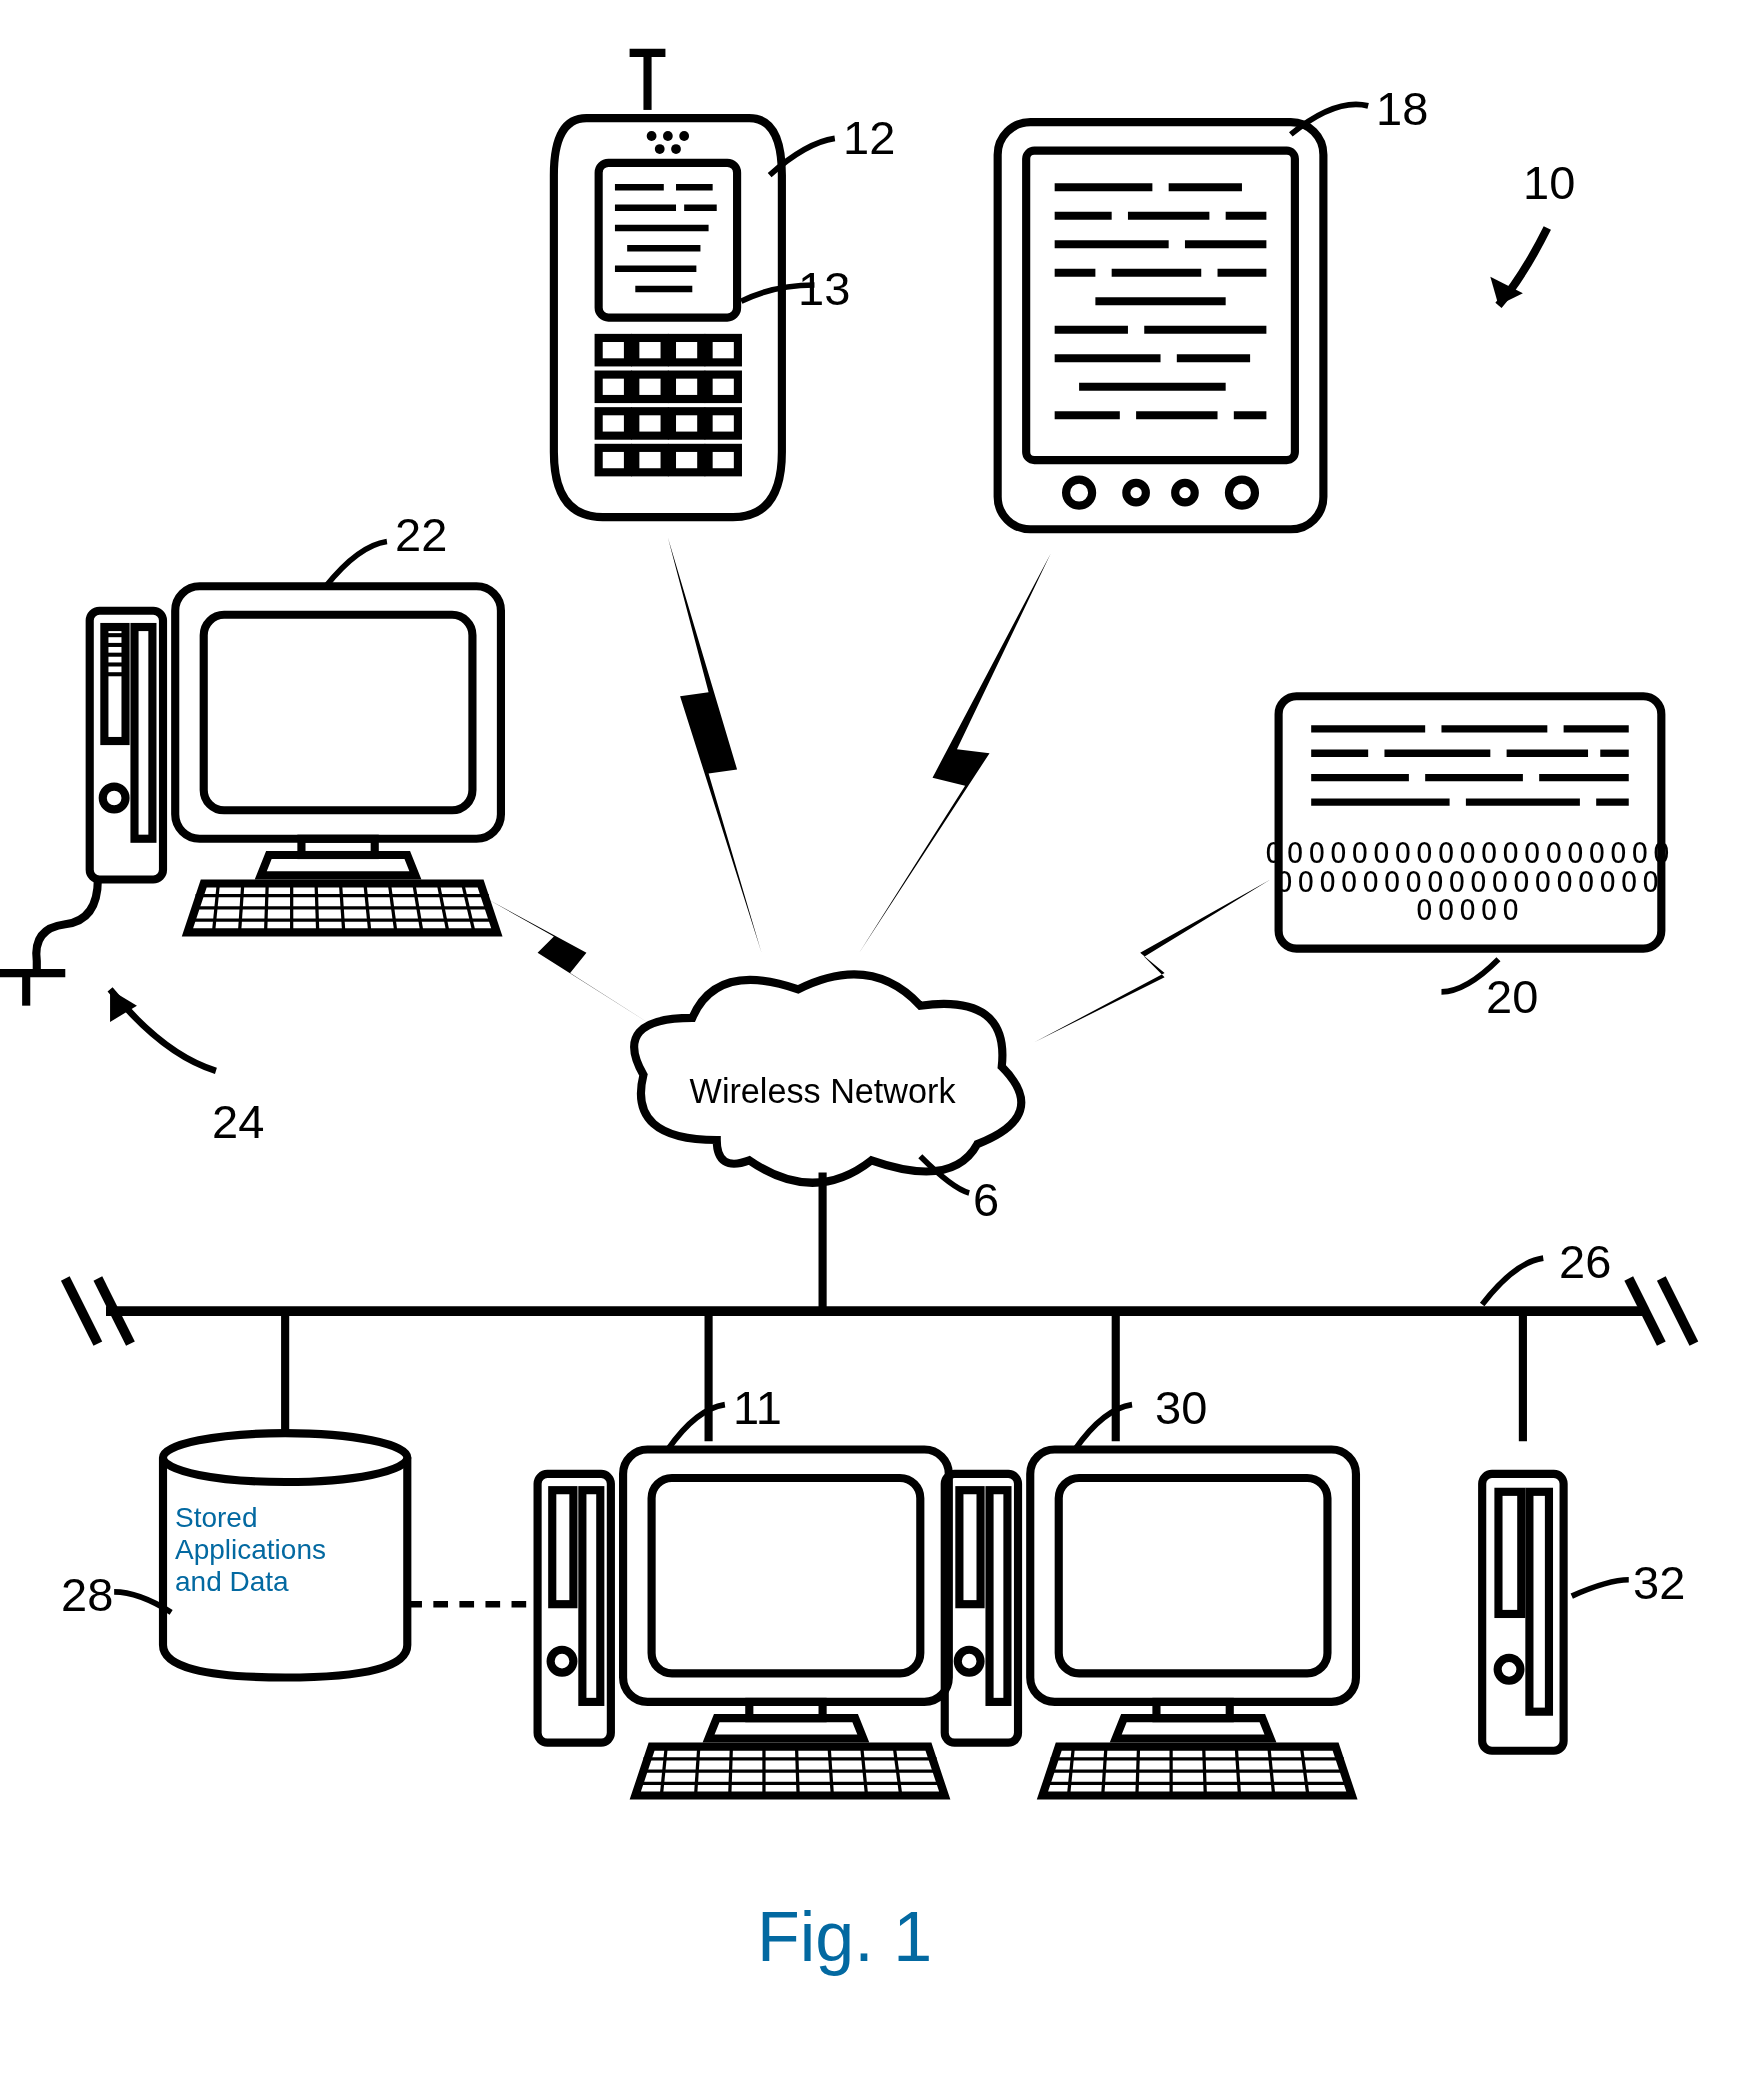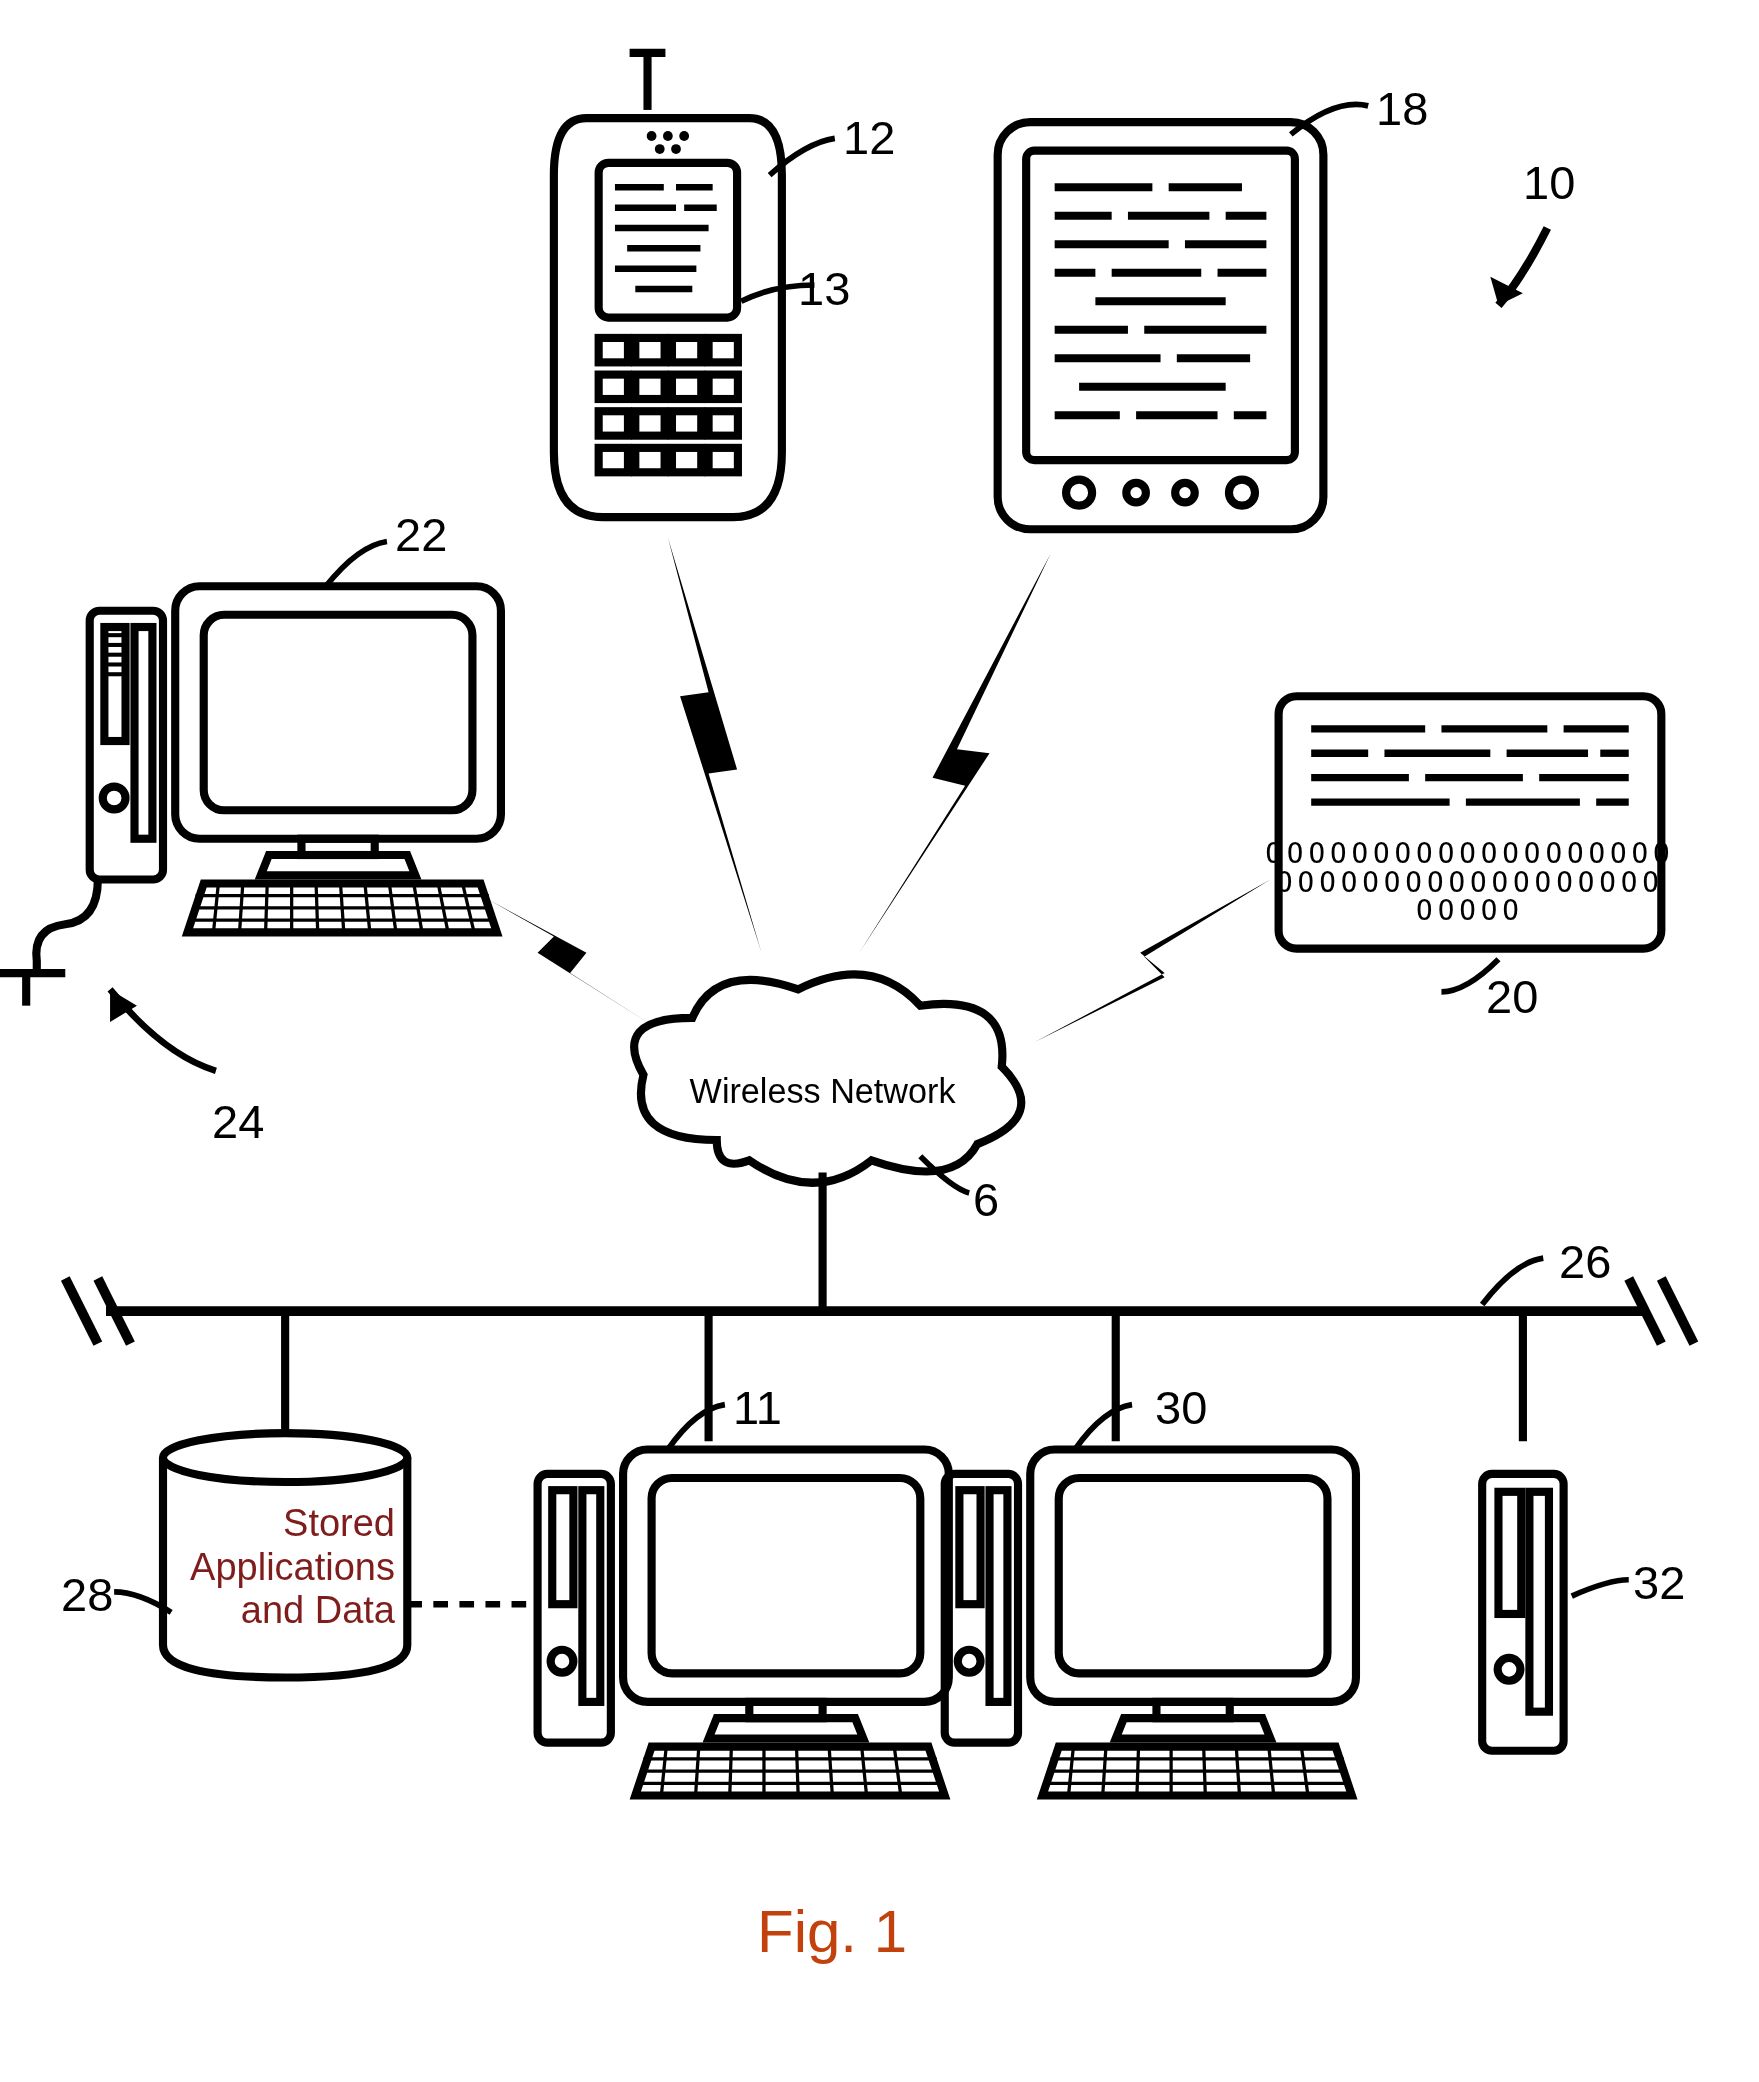--- a/index.html
+++ b/index.html
@@ -15,37 +15,37 @@
     background: #fff;
   }
   .label {
     position: absolute;
     font-size: 47px;
     color: #000;
     white-space: nowrap;
   }
   .fig-caption {
     position: absolute;
-    font-size: 60px;
-    color: #c2410c;
+    font-size: 70px;
+    color: #0369a1;
   }
   svg {
     display: block;
   }
   .svg-layer {
     position: absolute;
     left: 0;
     top: 0;
   }
   .dbtext {
     position: absolute;
-    font-size: 38px;
-    text-align: right;
+    font-size: 28px;
+    text-align: left;
     line-height: 1.15;
-    color: #7f1d1d;
+    color: #0369a1;
   }
 </style>
 </head>
 <body>
 
 <div class="canvas">
 
   <svg class="svg-layer" width="1760" height="2083" viewBox="0 0 2161 2558">
     <defs>
       <marker id="arrowHead" viewBox="0 0 10 10" refX="7" refY="5" markerWidth="9" markerHeight="9" orient="auto-start-reverse">

